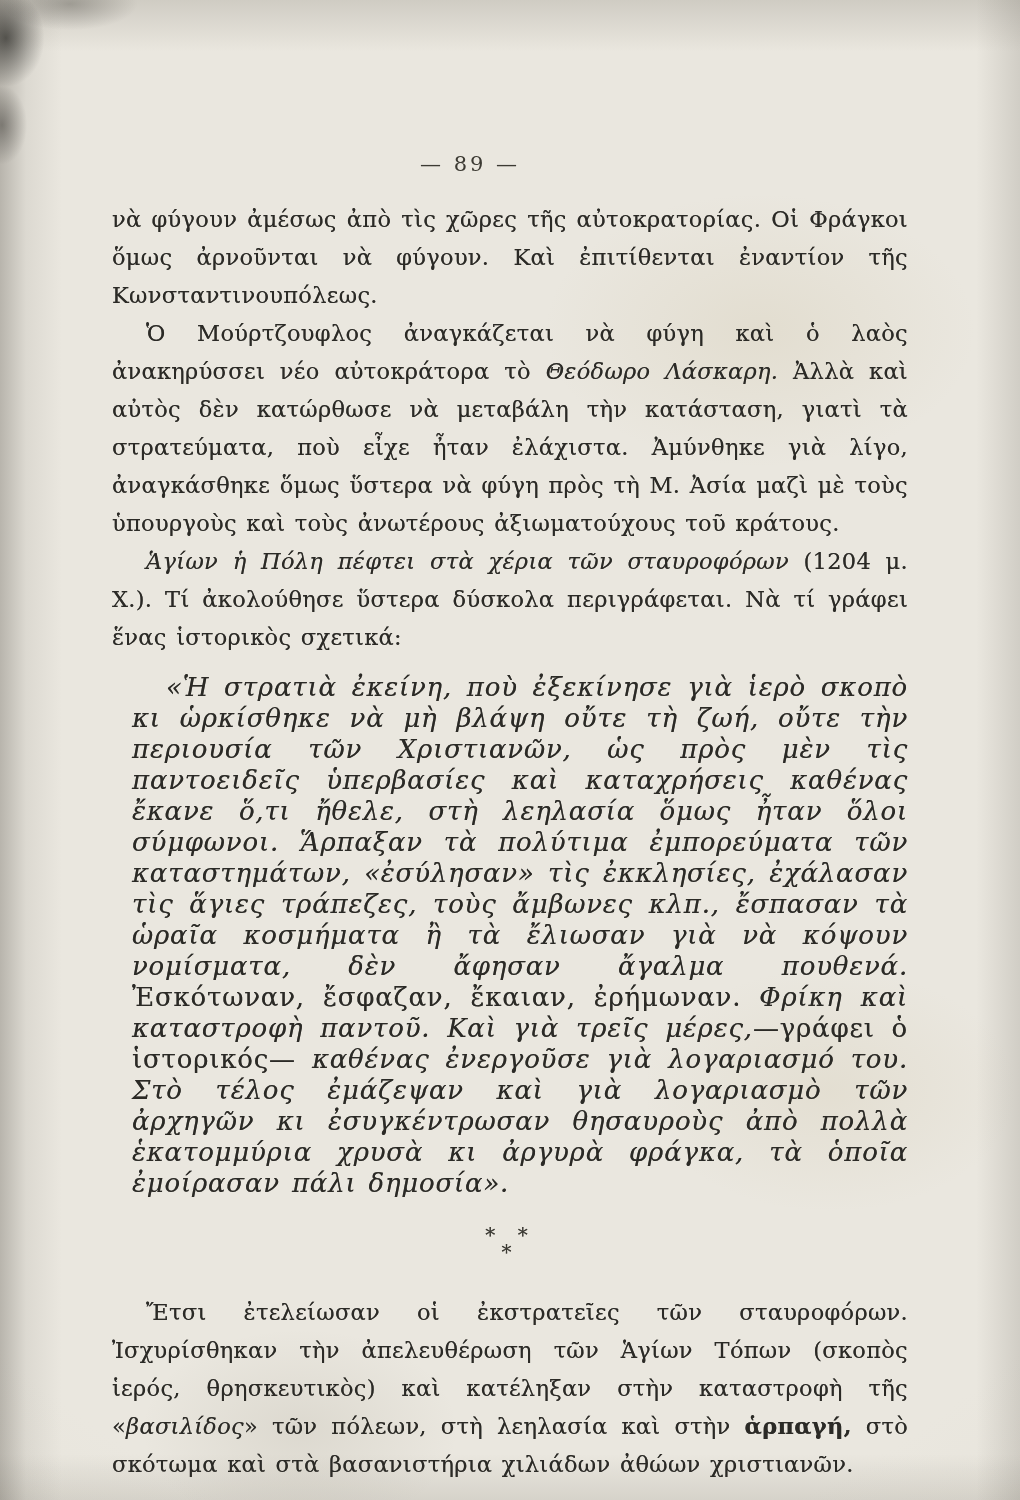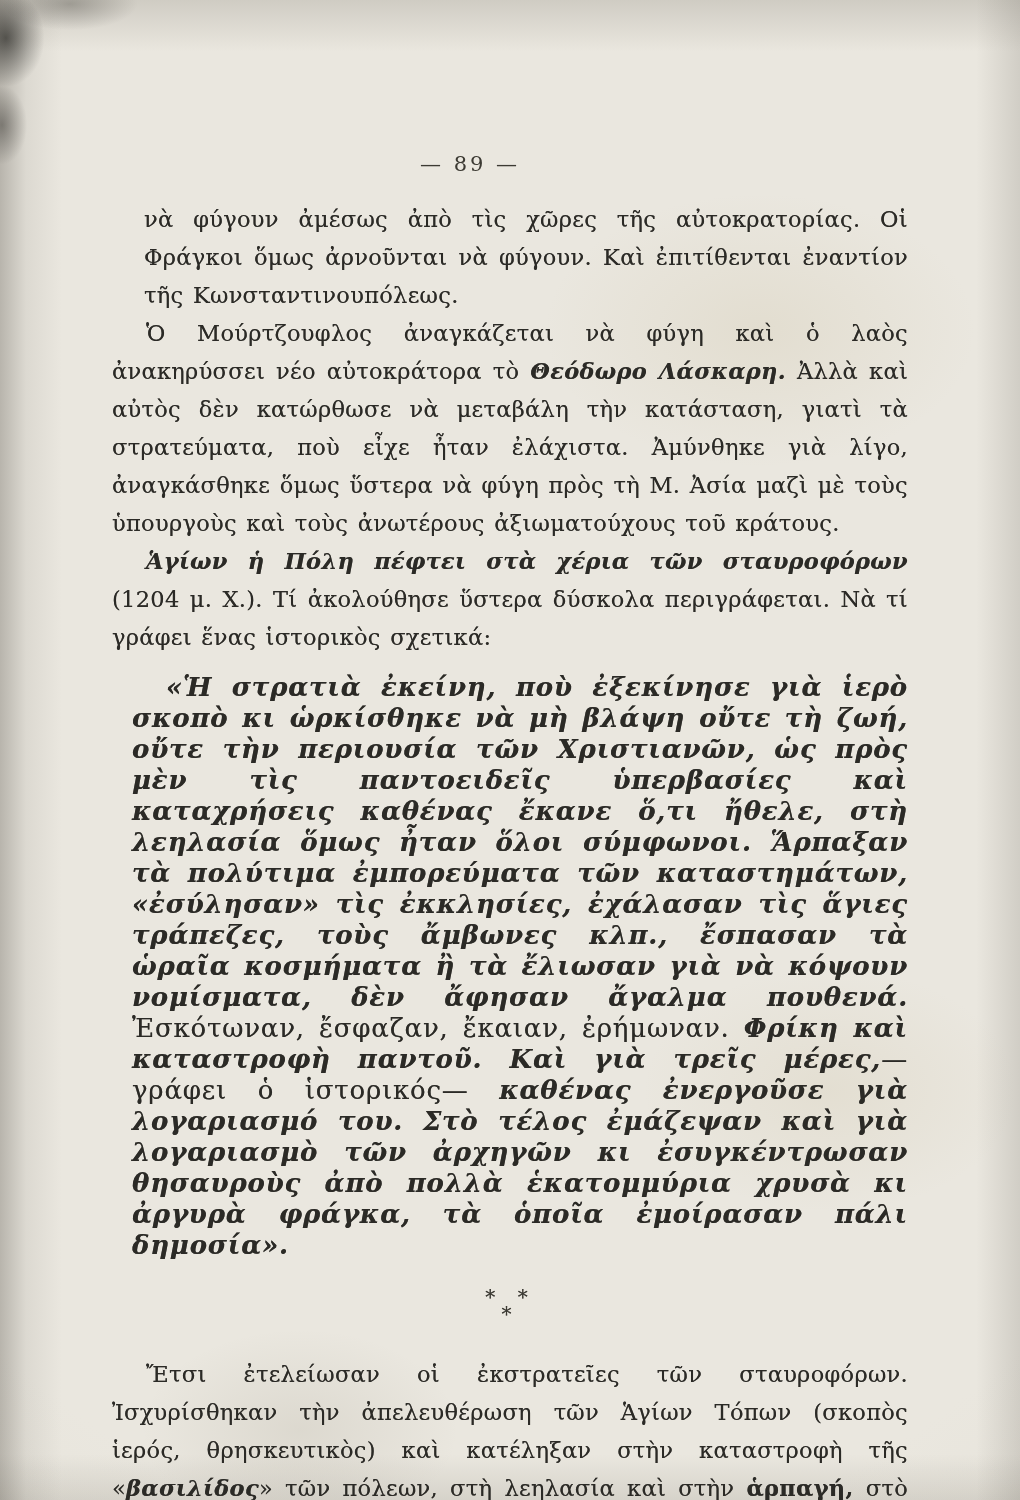--- a/index.html
+++ b/index.html
@@ -50,31 +50,31 @@
     line-height: 38px;
     letter-spacing: 0.3px;
     word-spacing: 2px;
     text-align: justify;
     text-shadow: 0 0 0.5px rgba(43,42,38,0.65);
   }
   .text-body p {
     margin: 0;
     text-indent: 34px;
   }
-  .text-body p.no-indent { text-indent: 0; margin-left: 32px; }
+  .text-body p.no-indent { text-indent: 0; }
   .text-body p.quote {
     margin: 16px 0 10px 20px;
     line-height: 31px;
     font-size: 26px;
     letter-spacing: 0.8px;
     word-spacing: 3px;
   }
   .seg-n  { font-weight: normal; font-style: normal; }
   .seg-b  { font-weight: 700; }
-  .seg-bi { font-weight: 700; font-style: italic; }
+  .seg-bi { font-weight: 400; font-style: italic; }
   .asterism {
     text-align: center;
     font-size: 20px;
     line-height: 17px;
     letter-spacing: 7px;
     margin: 28px 0 32px;
     color: #3c3a33;
     text-indent: 0;
   }
 </style>

